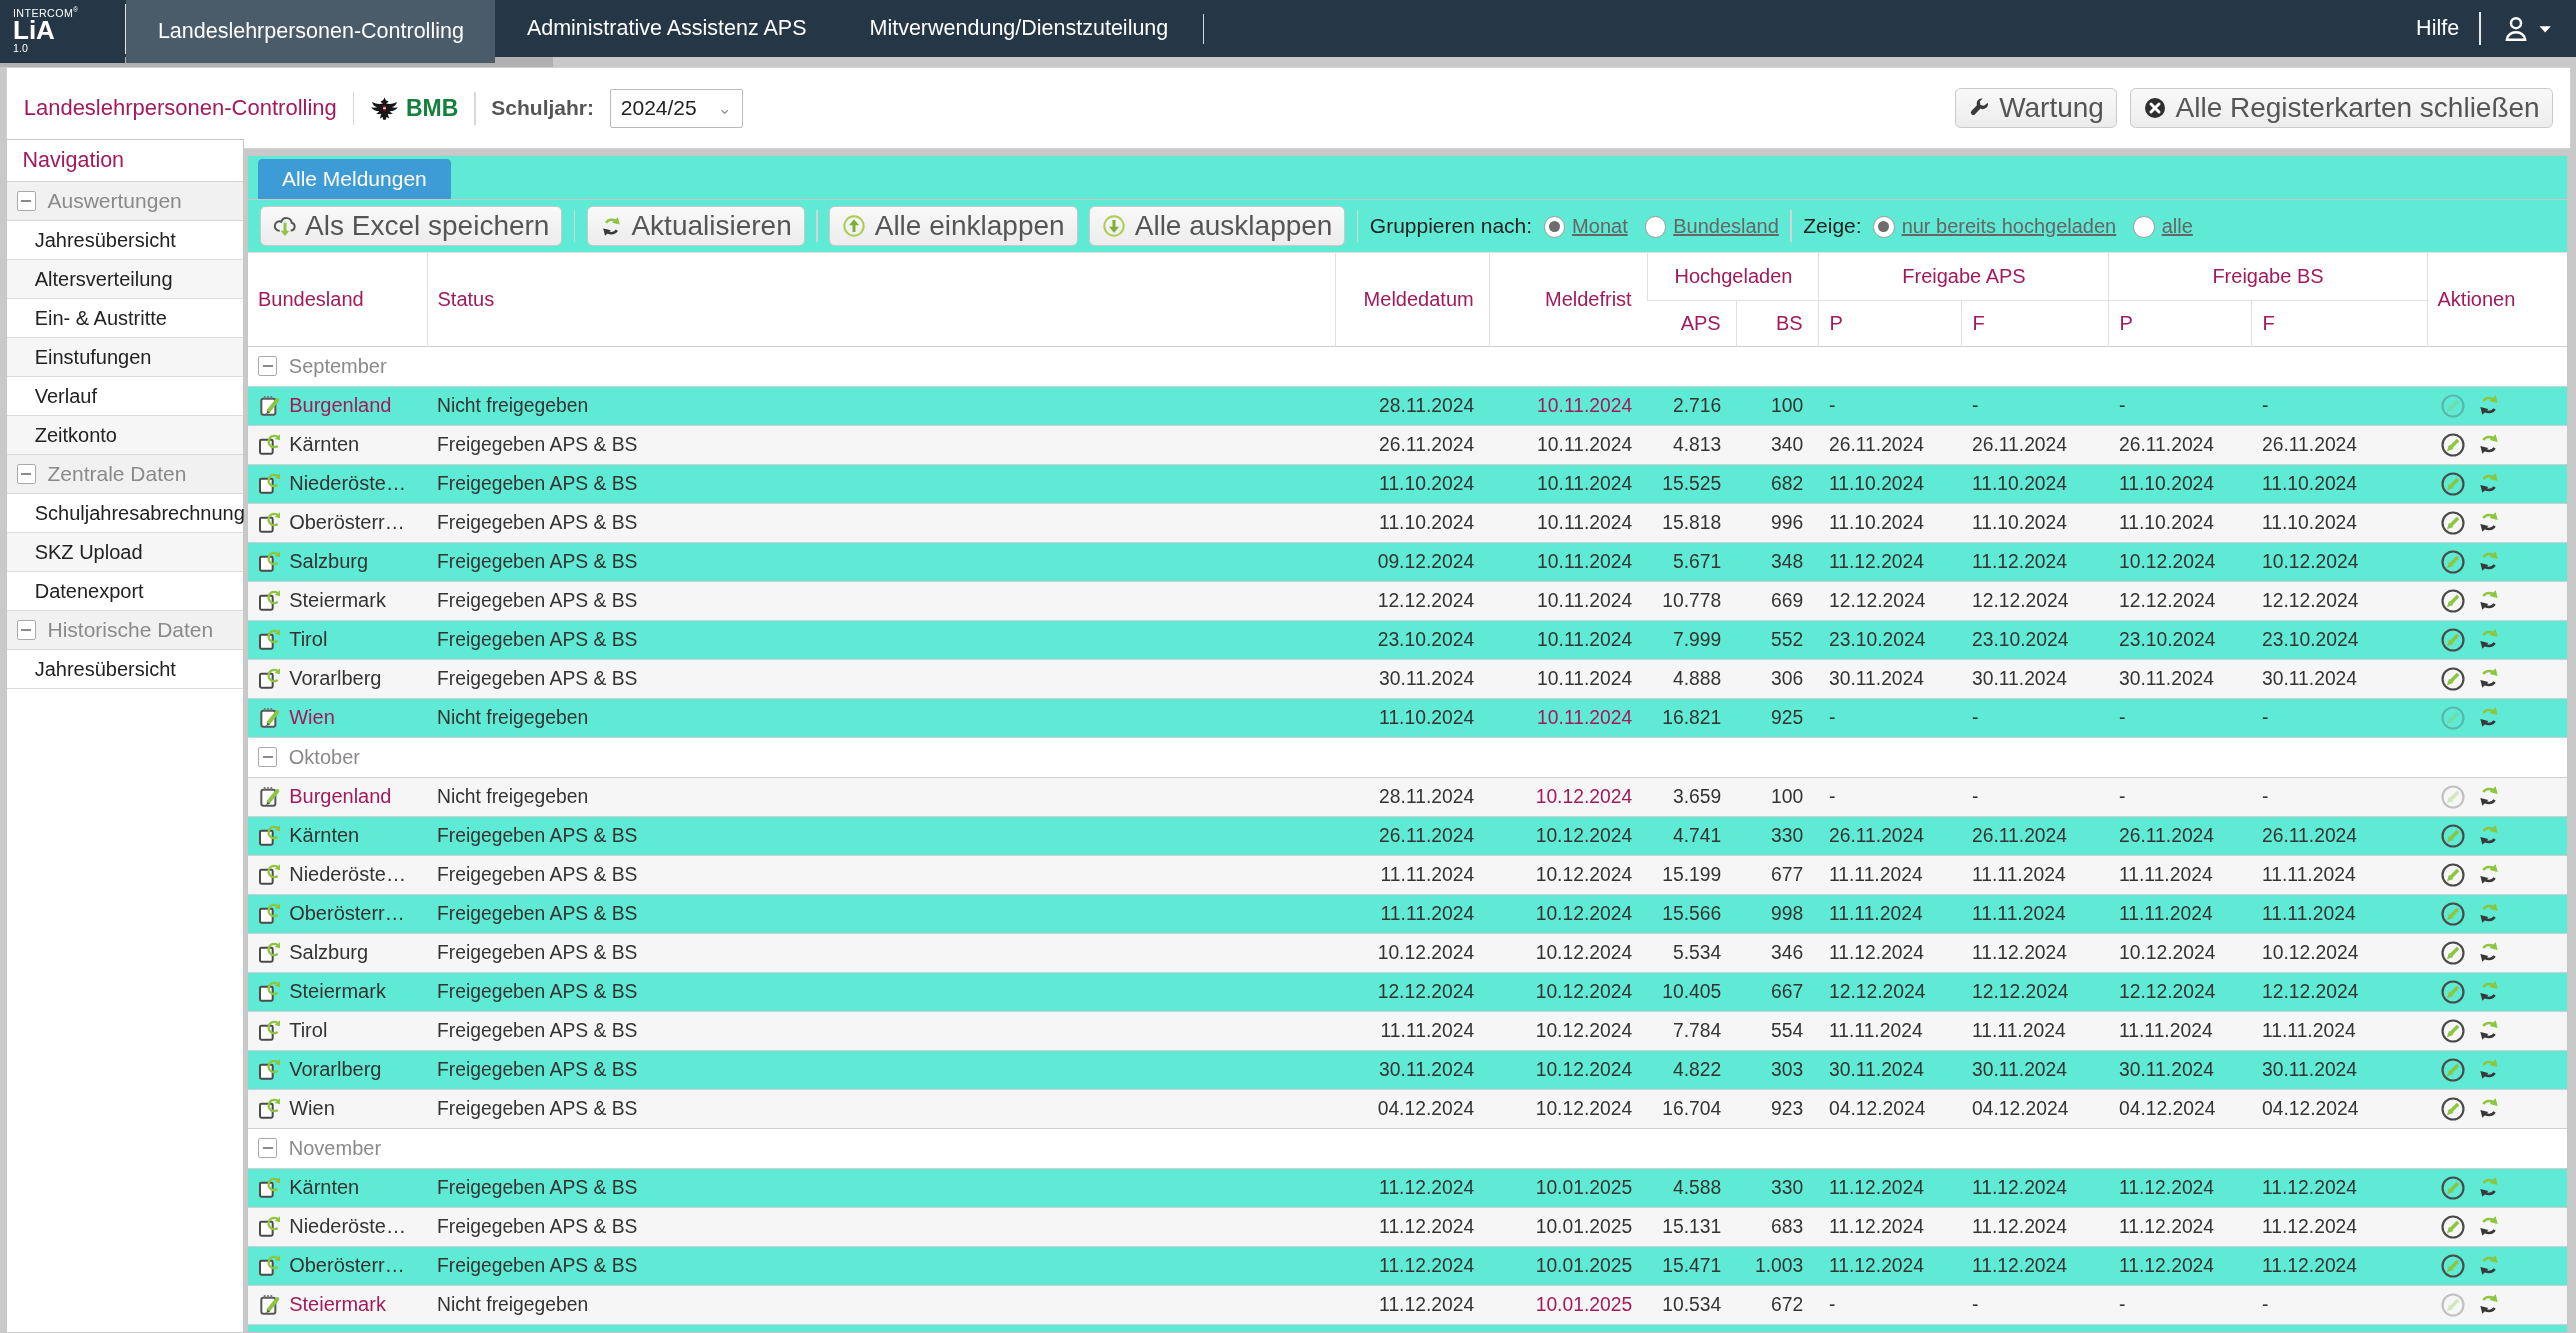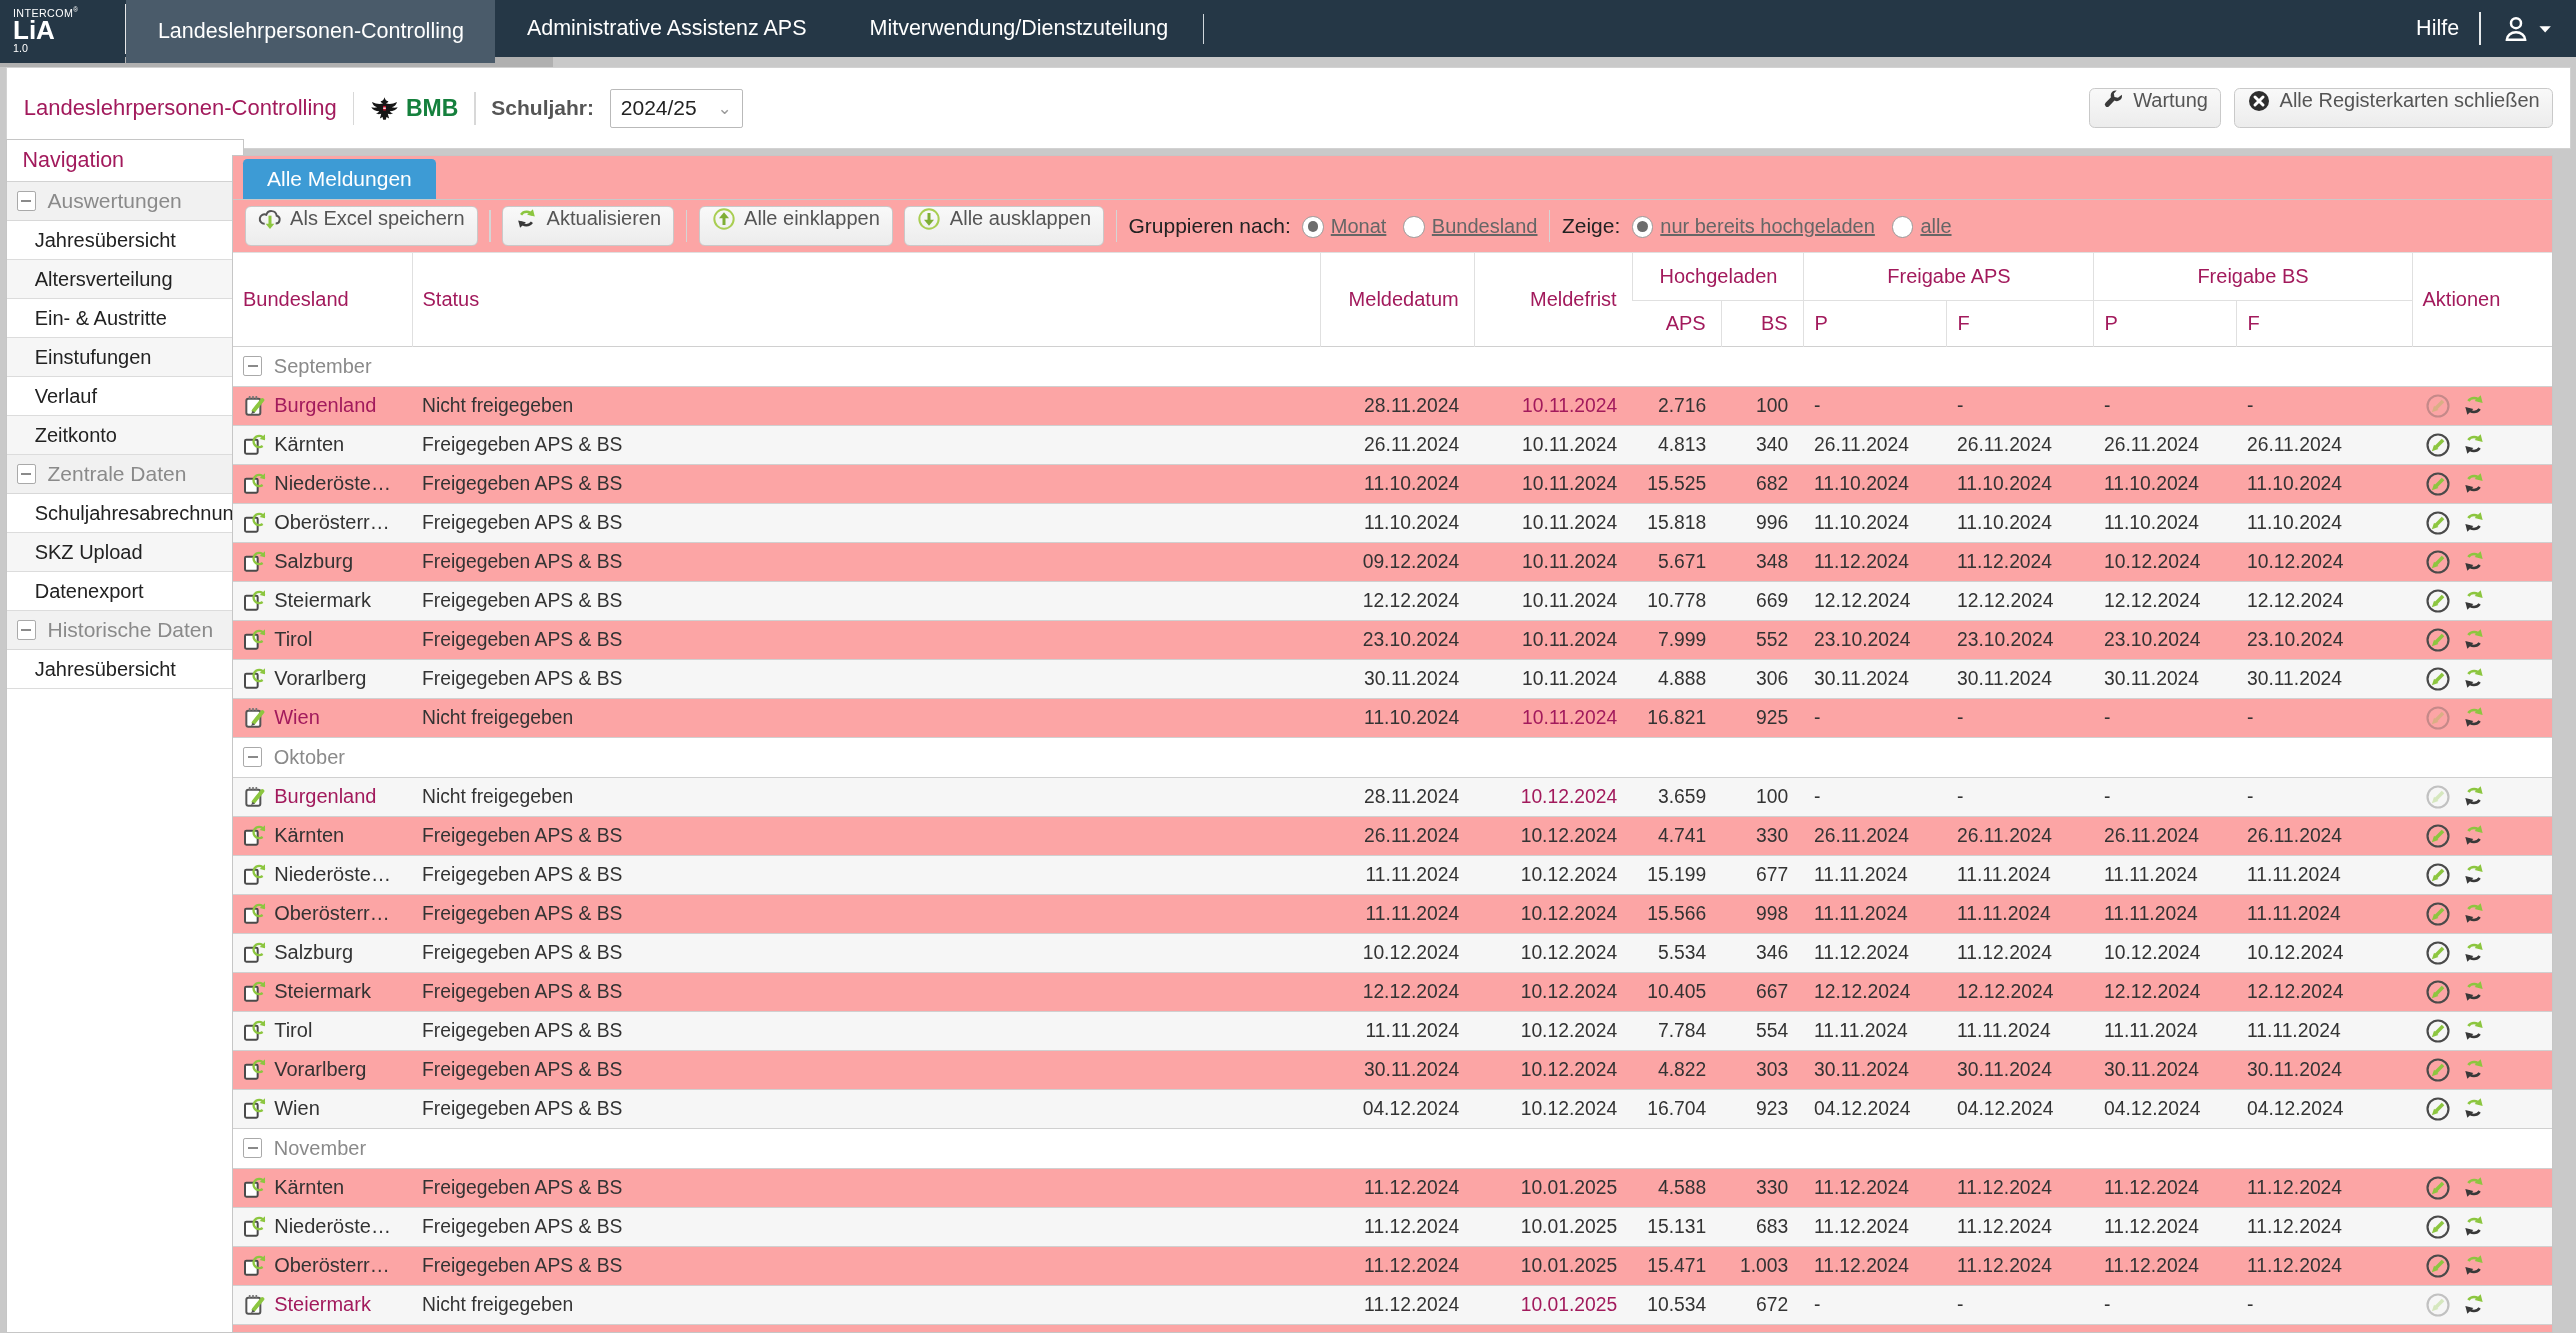--- a/index.html
+++ b/index.html
@@ -28,33 +28,33 @@
   
   .band{position:absolute;left:5.7px;top:67px;width:2565px;height:82px;background:#fff;border:0.7px solid #d2d2d2;display:flex;align-items:center;padding:0 17px;}
   .crumb{display:flex;align-items:center;gap:15.8px;}
   .crumb .title{color:#a21a5c;font-size:22px;}
   .csep{width:1.4px;height:33px;background:#d8d8d8;}
   .bmb{display:flex;align-items:center;gap:7.2px;color:#15803d;font-weight:bold;font-size:23px;}
   .sj-label{color:#555;font-size:21px;font-weight:bold;}
   .select{width:133px;height:39px;border:0.7px solid #b9b9b9;border-radius:2.1px;display:flex;align-items:center;justify-content:space-between;padding:0 10px;font-size:21px;color:#222;cursor:pointer;background:#fff;}
   .select .chev{color:#9a9a9a;font-size:17px;}
   .band-right{margin-left:auto;display:flex;gap:13px;}
-  .btn{height:40px;border:0.7px solid #c9c9c9;border-radius:5.7px;background:linear-gradient(#f9f9f9,#ececec);display:flex;align-items:flex-start;gap:8.6px;padding:0 12px;font-size:20px;color:#555;cursor:pointer;}
+  .btn{height:40px;border:0.7px solid #c9c9c9;border-radius:5.7px;background:linear-gradient(#f9f9f9,#ececec);display:flex;align-items:center;gap:8.6px;padding:0 12px;font-size:28px;color:#555;cursor:pointer;}
 
   
   .sidebar{position:absolute;left:5.7px;top:139px;width:238px;bottom:0;background:#ffffff;border:0.7px solid #c6c6c6;}
   .side-title{height:42px;display:flex;align-items:center;padding-left:15.8px;color:#a21a5c;font-size:21.5px;border-bottom:0.7px solid #d2d2d2;}
   .nav-group{height:39px;display:flex;align-items:center;gap:11.5px;padding-left:10px;color:#8a8a8a;font-size:21px;background:#f1f1f1;border-bottom:0.7px solid #d8d8d8;cursor:pointer;}
   .nav-item{height:39px;display:flex;align-items:center;padding-left:28px;color:#222;font-size:20px;border-bottom:0.7px solid #dcdcdc;cursor:pointer;}
   .nav-item.alt{background:#f6f6f6;}
   .minusbox{width:19.3px;height:19.3px;border:1.4px solid #a9a9a9;border-radius:2.1px;position:relative;background:#fff;flex:0 0 auto;}
   .minusbox::after{content:"";position:absolute;left:3.6px;right:3.6px;top:50%;height:1.4px;margin-top:-0.7px;background:#8a8a8a;}
 
   
-  .content{position:absolute;left:232px;top:155px;width:2321px;bottom:0;background:#fca5a5;border:0.7px solid #c6c6c6;overflow:hidden;}
+  .content{position:absolute;left:247px;top:155px;width:2321px;bottom:0;background:#5eead4;border:0.7px solid #c6c6c6;overflow:hidden;}
   .tabrow{height:44px;border-bottom:0.7px solid #c9c9c9;display:flex;align-items:flex-end;padding-left:10px;}
   .blue-tab{height:40px;background:#3d9bd5;color:#fff;font-size:21px;display:flex;align-items:center;padding:0 24px;border-radius:4.3px 4.3px 0 0;cursor:pointer;}
   .ctoolbar{height:53px;display:flex;align-items:center;gap:11.5px;padding:0 11.5px;border-bottom:0.7px solid #e0e0e0;}
   .tsep{width:1.4px;height:31.5px;background:#d5d5d5;}
   .lbl{font-size:21px;color:#222;}
   .radio{display:flex;align-items:flex-end;gap:7px;font-size:20px;color:#666;cursor:pointer;text-decoration:underline;}
   .rdot{width:21.5px;height:21.5px;border:1.4px solid #9a9a9a;border-radius:50%;position:relative;flex:0 0 auto;background:#fff;}
   .rdot.sel::after{content:"";position:absolute;left:4.3px;top:4.3px;right:4.3px;bottom:4.3px;border-radius:50%;background:#6d6d6d;}
 
   table{border-collapse:collapse;width:100%;table-layout:fixed;}

